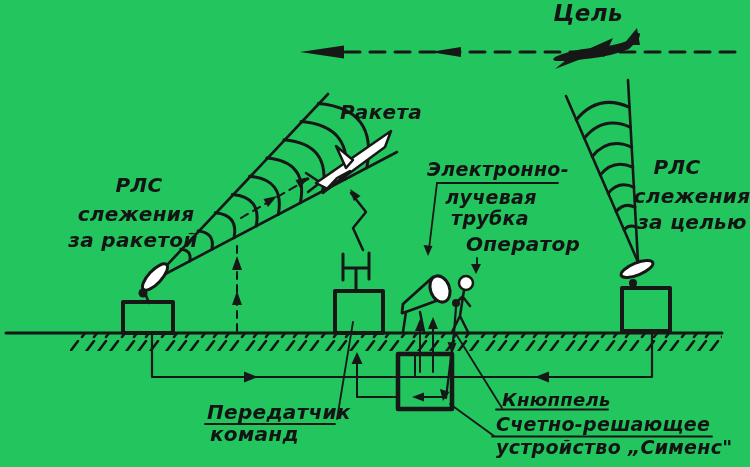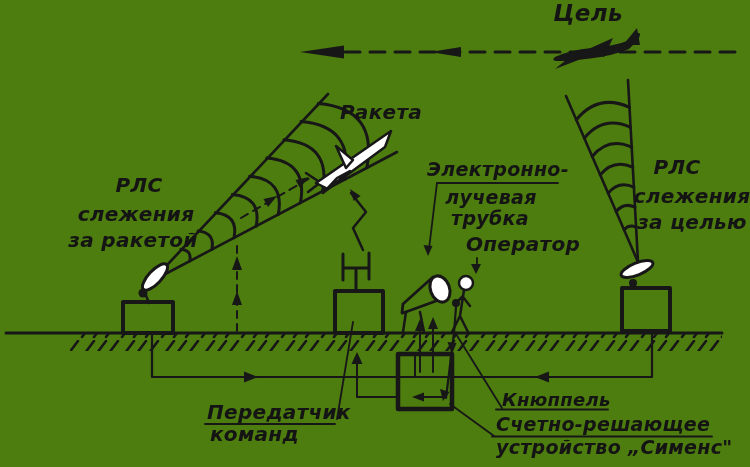--- a/index.html
+++ b/index.html
@@ -1,16 +1,16 @@
 <!DOCTYPE html>
 <html><head>
 <meta charset="utf-8">
 <style>
   html,body{margin:0;padding:0}
-  .stage{position:relative;width:750px;height:467px;background:#4d7c0f;overflow:hidden}
+  .stage{position:relative;width:750px;height:467px;background:#22c55e;overflow:hidden}
   svg{display:block}
   .ink{stroke:#171717;fill:none;stroke-linecap:round;stroke-linejoin:round}
   .blob{fill:#171717;stroke:none}
   .white{fill:#ffffff;stroke:#171717;stroke-linecap:round;stroke-linejoin:round}
   text.lbl{font-family:"DejaVu Sans",sans-serif;font-style:italic;font-weight:700;fill:#141414;letter-spacing:.3px}
 </style>
 </head>
 <body>
 
 <div class="stage">

